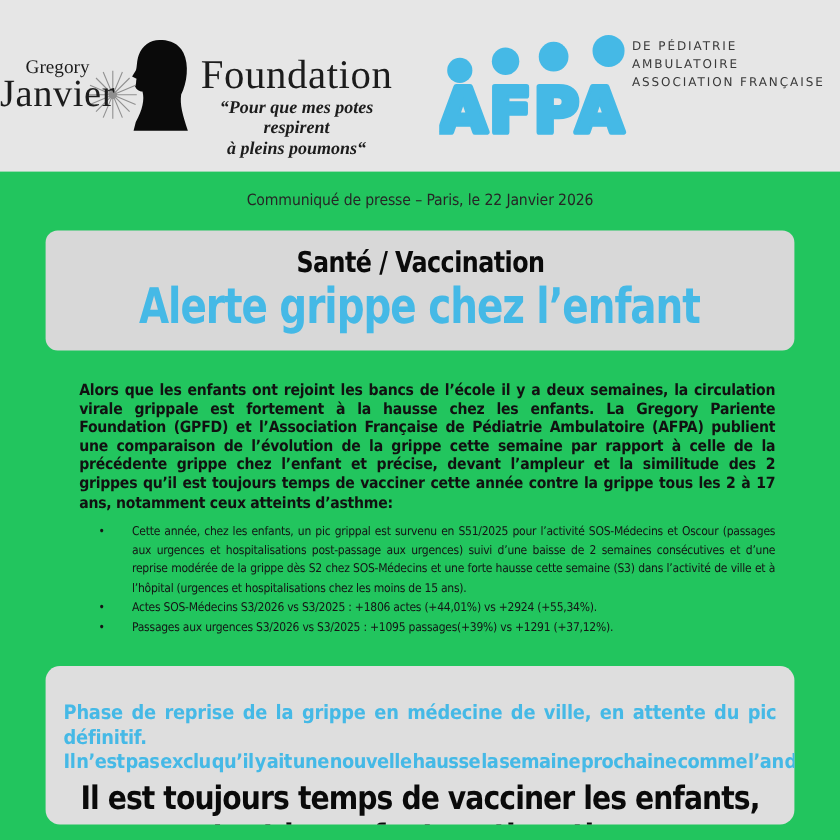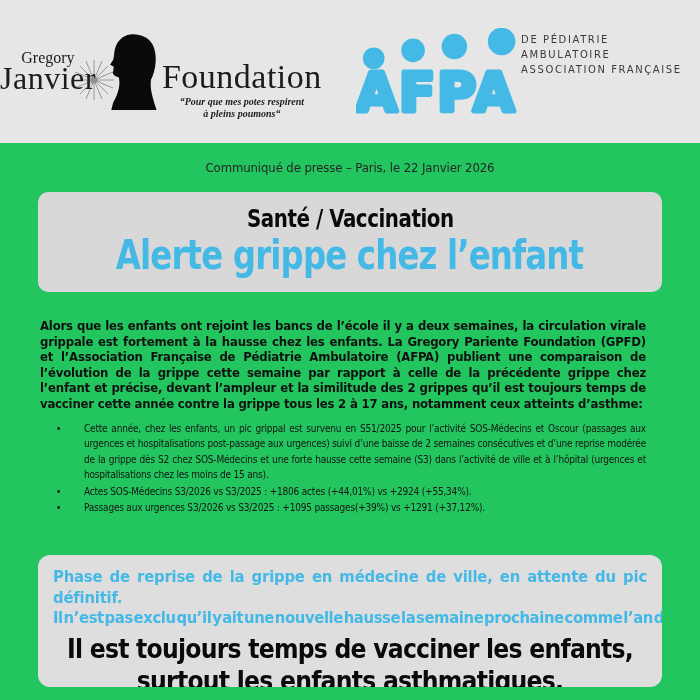--- a/index.html
+++ b/index.html
@@ -13,21 +13,21 @@
     display:flex;align-items:center;justify-content:center;gap:34px;
   }
   .gpf{display:flex;align-items:center;font-family:"Liberation Serif","DejaVu Serif",serif;color:#1c1c1c;}
   .gpf-names{text-align:center;line-height:1;margin-right:-16px;position:relative;z-index:2;}
   .gpf-name2{font-size:32px;margin-top:-4px;letter-spacing:0.5px;}
   .gpf-art{position:relative;width:86px;height:84px;flex:0 0 auto;}
   .gpf-burst{position:absolute;left:-8px;top:28px;z-index:1;}
   .gpf-head{position:absolute;left:22px;top:0;z-index:0;}
   .gpf-right{margin-left:-4px;text-align:center;line-height:1;}
   .gpf-foundation{font-size:34px;letter-spacing:0.5px;margin-top:36px;}
-  .gpf-tagline{font-style:italic;font-weight:bold;font-size:10px;line-height:1.12;margin-top:2px;}
+  .gpf-tagline{font-style:italic;font-weight:bold;font-size:15px;line-height:1.12;margin-top:2px;}
   .afpa{display:flex;flex-direction:row;align-items:flex-start;}
   .afpa-caption{font-size:10px;letter-spacing:1.6px;color:#3a3a3a;line-height:1.5;margin-top:4px;font-family:"DejaVu Sans",sans-serif;}
   
   .press-line{
     height:49px;display:flex;align-items:center;justify-content:center;
     font-size:13px;color:#262626;font-stretch:condensed;letter-spacing:-0.1px;
   }
   
   .banner{
     margin:0 38px;height:100px;background:#d8d8d8;border-radius:10px;
@@ -36,35 +36,35 @@
   }
   .banner-topic{
     font-weight:900;font-size:24px;color:#0a0a0a;font-stretch:condensed;
     transform:scaleX(0.92);letter-spacing:-0.5px;line-height:1.05;
   }
   .banner-title{
     font-weight:900;font-size:41px;font-stretch:condensed;
     transform:scaleX(0.88);letter-spacing:-1px;line-height:1.05;margin-top:2px;
   }
   
-  .body-copy{padding:26px 54px 0 40px;color:#111;}
+  .body-copy{padding:26px 54px 0 66px;color:#111;}
   .intro{
     margin:0;font-size:13px;line-height:15.6px;font-weight:bold;text-align:justify;
     font-stretch:condensed;letter-spacing:-0.2px;
   }
   .bullets{list-style:none;margin:9px 0 0 0;padding:0;}
   .bullets li{
     position:relative;padding-left:44px;font-size:10px;line-height:15.5px;
     text-align:justify;font-stretch:condensed;letter-spacing:-0.2px;margin-bottom:1px;color:#141414;
   }
   .bullets li::before{content:"\2022";position:absolute;left:16px;top:0;}
   
   .bottom-box{
     position:absolute;left:38px;right:38px;top:555px;height:132px;background:#dedede;
-    border-radius:12px;padding:12px 15px 0 15px;box-sizing:border-box;overflow:hidden;
+    border-radius:12px;padding:29px 15px 0 15px;box-sizing:border-box;overflow:hidden;
   }
   .blue-1{
     margin:0;font-weight:bold;font-size:16.5px;font-stretch:condensed;
     text-align:justify;text-align-last:justify;letter-spacing:-0.2px;line-height:1.25;
   }
   .blue-2{
     margin:0;font-weight:bold;font-size:16.5px;font-stretch:condensed;
     text-align:center;white-space:nowrap;word-spacing:-4px;letter-spacing:-0.4px;line-height:1.25;
   }
   .black-callout{

